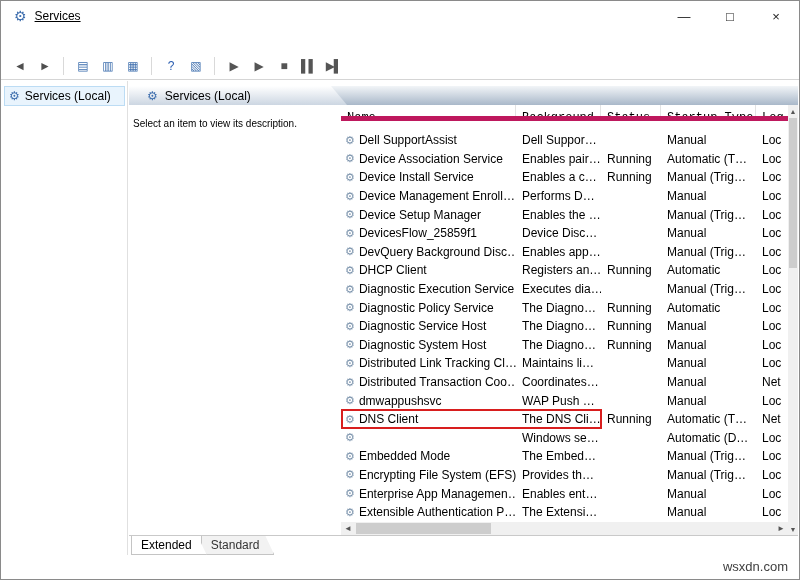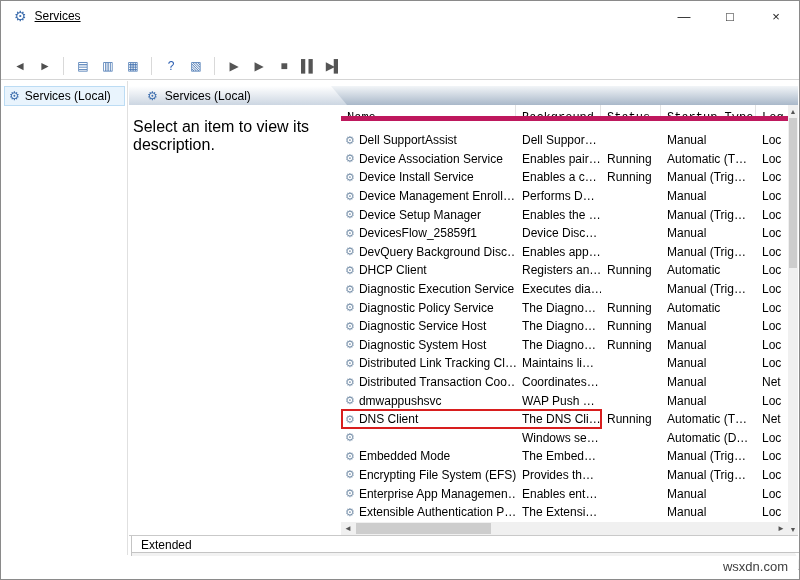--- a/index.html
+++ b/index.html
@@ -26,21 +26,21 @@
   
   .left-pane { position:absolute; top:80px; left:1px; width:126px; bottom:24px; background:#fff; border-right:1px solid #e0e0e0; padding-top:5px; }
   .tree-item { display:flex; align-items:center; gap:5px; margin:0 2px; padding:2px 4px; background:#e9f4fd; border:1px solid #bcdcf4; white-space:nowrap; overflow:hidden; }
   .tree-icon { color:#3f6fae; font-size:12px; }
 
   .right-pane { position:absolute; top:80px; left:128px; right:1px; bottom:24px; background:#fff; }
   .pane-header { position:absolute; top:5px; left:0; right:0; height:19px; background:linear-gradient(#f2f5f8,#a9b8c9); }
   .pane-tab { position:absolute; left:0; top:0; bottom:0; width:218px; background:linear-gradient(#ffffff,#ccd6e2); clip-path:polygon(0 0, calc(100% - 16px) 0, 100% 100%, 0 100%); display:flex; align-items:center; padding-left:18px; gap:7px; font-size:12px; }
   .pane-tab-icon { color:#3f6fae; font-size:12px; }
 
-  .desc-panel { position:absolute; top:24px; left:0; width:212px; bottom:20px; padding:13px 8px 0 4px; font-size:16px; background:#fff; }
+  .desc-panel { position:absolute; top:24px; left:0; width:212px; bottom:20px; padding:13px 8px 0 4px; font-size:10px; background:#fff; }
 
   .list-area { position:absolute; top:24px; left:212px; right:10px; bottom:20px; background:#fff; }
   .col-headers { display:flex; height:16px; border-bottom:5px solid #be185d;font-family:Liberation Mono, monospace; }
   .col { padding:6px 4px 0 6px; border-right:1px solid #e3e3e3; white-space:nowrap; overflow:hidden; font-size:12px; }
   .w0 { width:175px; } .w1 { width:85px; } .w2 { width:60px; } .w3 { width:95px; } .w4 { flex:1; border-right:none; }
   .rows { position:absolute; top:26px; left:0; right:0; bottom:13px; overflow:hidden; }
   .row { display:flex; height:18.6px; align-items:center; position:relative; }
   .cell { padding:0 4px 0 6px; white-space:nowrap; overflow:hidden; font-size:12px; }
   .name-cell { display:flex; align-items:center; gap:4px; padding-left:4px; }
   .svc-icon { color:#7b93ac; font-size:11px; flex:none; }
@@ -50,21 +50,21 @@
   .hscroll { position:absolute; left:0; right:0; bottom:0; height:13px; background:#f0f0f0; }
   .hs-arrow { position:absolute; top:0; width:14px; height:13px; display:flex; align-items:center; justify-content:center; font-size:8px; color:#555; background:#f0f0f0; }
   .hs-left { left:0; } .hs-right { right:0; }
   .hs-thumb { position:absolute; left:15px; top:1px; width:135px; height:11px; background:#cdcdcd; }
   .vscroll { position:absolute; top:24px; right:0; width:10px; bottom:20px; background:#f0f0f0; }
   .vs-arrow { position:absolute; left:0; width:10px; height:12px; display:flex; align-items:center; justify-content:center; font-size:7px; color:#555; }
   .vs-up { top:0; } .vs-down { bottom:0; }
   .vs-thumb { position:absolute; left:1px; top:13px; width:8px; height:150px; background:#cdcdcd; }
 
   
-  .bottom-tabs { position:absolute; left:0; right:0; bottom:0; height:20px; border-top:1px solid #c9c9c9; background:#fff; display:flex; padding-left:2px;flex-direction:column; }
+  .bottom-tabs { position:absolute; left:0; right:0; bottom:0; height:20px; border-top:1px solid #c9c9c9; background:#fff; display:flex; padding-left:2px; }
   .tab { height:19px; padding:2px 14px 0 9px; font-size:12px; background:#f2f2f2; border:1px solid #c4c4c4; border-top:none; clip-path:polygon(0 0, calc(100% - 9px) 0, 100% 100%, 0 100%); margin-right:-6px; color:#333; }
   .tab.active { background:#fff; z-index:2; position:relative; color:#000; }
 
   .bottom-strip { position:absolute; left:1px; right:1px; bottom:1px; height:22px; background:#fff; }
   .watermark { position:absolute; right:10px; bottom:4px; color:#404040; font-size:13px; }
 </style>
 </head>
 <body>
 
 <div class="window">

